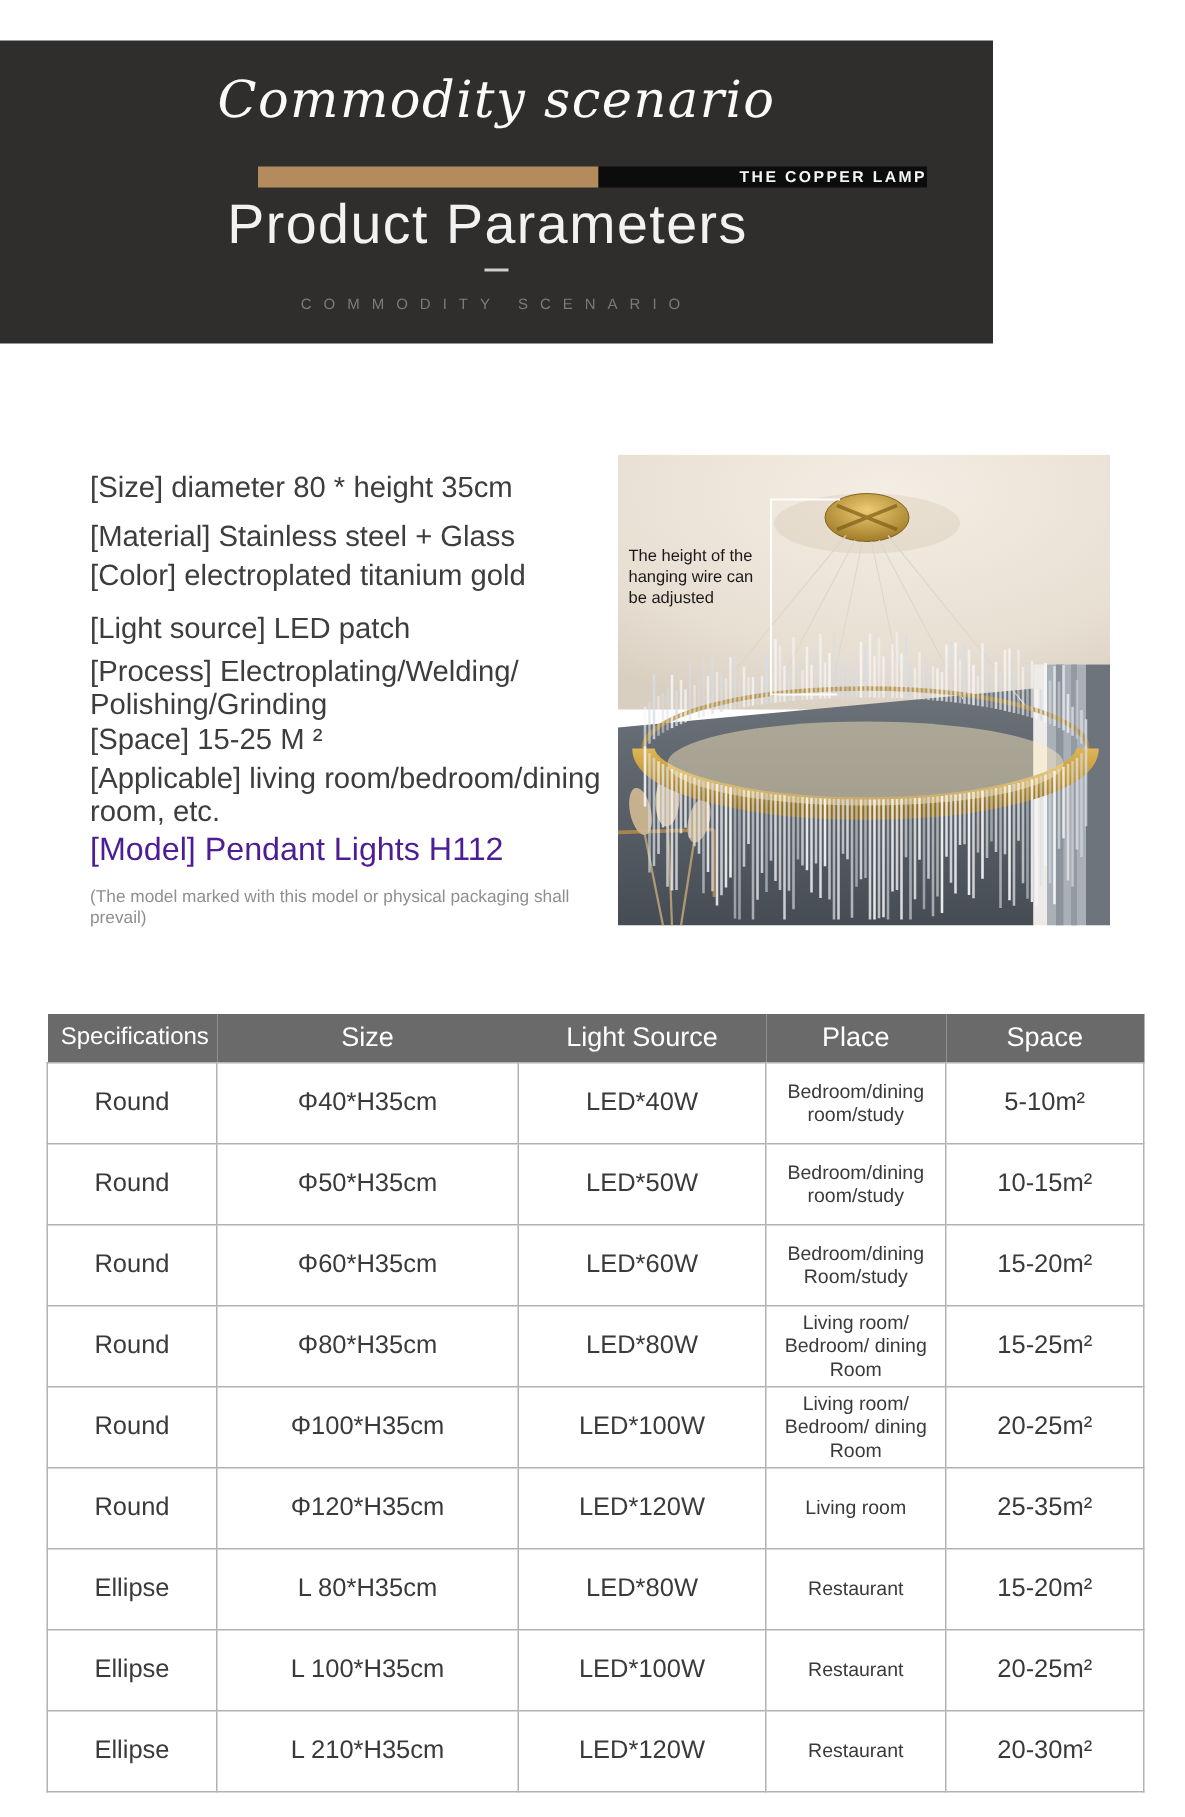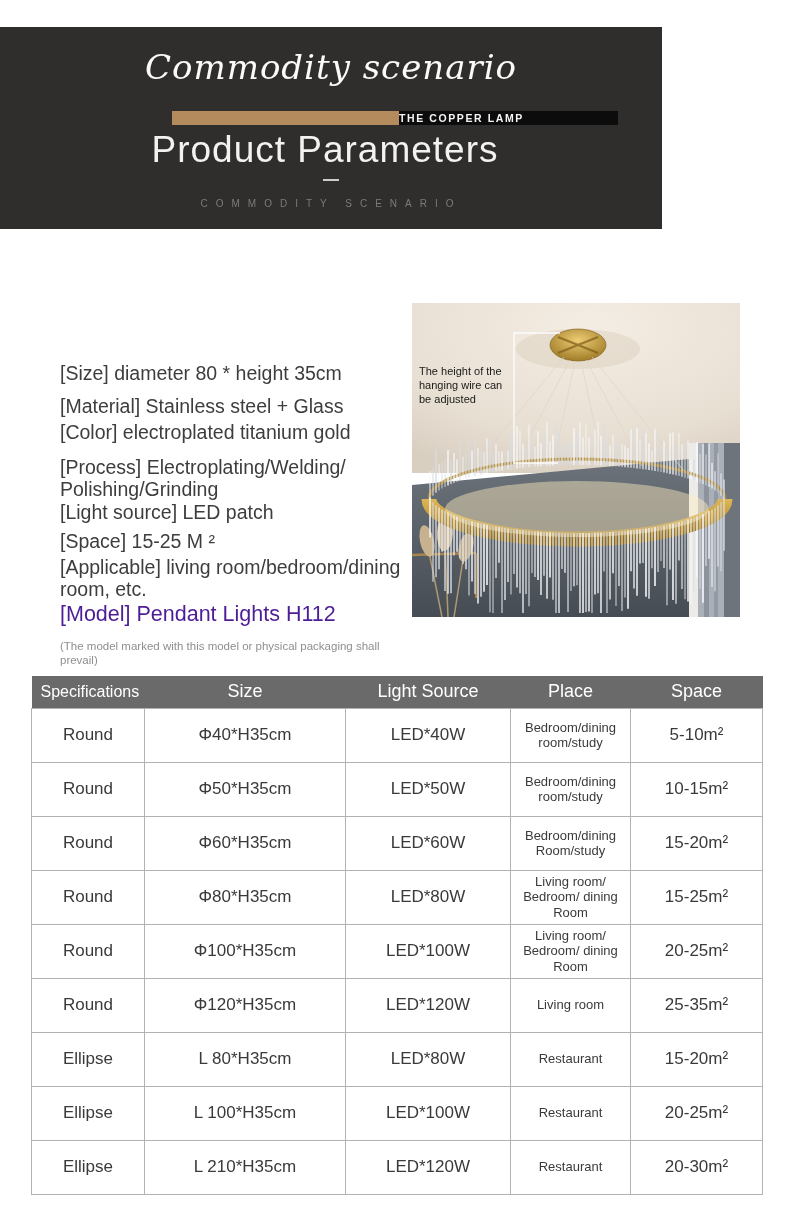--- a/index.html
+++ b/index.html
@@ -7,32 +7,32 @@
   .page { position:relative; width:790px; height:1211px; background:#ffffff;
           font-family:"Liberation Sans", sans-serif; overflow:hidden; }
 
   
   .hero { position:absolute; top:0; left:0; width:662px; height:202px; background:#2f2e2c;margin-top:27px; }
   .hero-script { position:absolute; top:20px; left:0; right:0; text-align:center;
                  font-family:"DejaVu Serif", serif; font-style:italic; font-size:34px;
                  color:#fafafa; letter-spacing:1px; }
   .hero-bars { position:absolute; top:84px; left:172px; width:446px; height:14px; display:flex; }
   .bar-gold  { width:227px; height:100%; }
-  .bar-black { flex:1; height:100%; background:#0c0c0c; display:flex; align-items:center; justify-content:flex-start; }
+  .bar-black { flex:1; height:100%; background:#0c0c0c; display:flex; align-items:center; justify-content:flex-end; }
   .bar-black span { color:#f5f5f5; font-size:10.5px; font-weight:bold; letter-spacing:1.6px; }
   .hero-title { position:absolute; top:102px; left:0; right:12px; text-align:center;
                 font-size:37px; color:#f2f2f2; letter-spacing:1px; }
   .hero-dash  { position:absolute; top:152px; left:50%; transform:translateX(-50%);
                 width:16px; height:2px; background:#cdcdcd; }
   .hero-sub   { position:absolute; top:171px; left:0; right:0; text-align:center;
                 font-size:10px; letter-spacing:8px; color:#7b7b79; }
 
   
   .params { position:absolute; left:60px; top:314px; width:356px; color:#3d3d3d;
-            font-size:19.5px; line-height:1.14;margin-top:48px; }
+            font-size:19.5px; line-height:1.14; }
   .p-line { margin-bottom:4px; }
   .p-0 { margin-bottom:11px; } .p-1 { margin-bottom:12px; } .p-2 { margin-bottom:4px; }
   .p-3 { margin-bottom:1px; }  .p-4 { margin-bottom:7px; }  .p-5 { margin-bottom:3px; }
   .p-6 { margin-bottom:2px; }
   .p-model { font-size:21.5px; color:#4c1d95; }
   .p-note { margin-top:13px; width:332px; font-size:11.5px; line-height:1.22; color:#8f8f8f; }
 
   
   .photo { position:absolute; left:412px; top:303px; width:328px; height:360px; overflow:hidden; }
   .photo svg { display:block; }
@@ -64,22 +64,22 @@
     </div>
     <div class="hero-title">Product Parameters</div>
     <div class="hero-dash"></div>
     <div class="hero-sub">COMMODITY   SCENARIO</div>
   </div>
 
   <div class="params">
     <div class="p-line p-0">[Size] diameter 80 * height 35cm</div>
     <div class="p-line p-2">[Material] Stainless steel + Glass</div>
     <div class="p-line p-1">[Color] electroplated titanium gold</div>
+    <div class="p-line p-4">[Light source] LED patch</div>
     <div class="p-line p-3">[Process] Electroplating/Welding/ Polishing/Grinding</div>
-    <div class="p-line p-4">[Light source] LED patch</div>
     <div class="p-line p-5">[Space] 15-25 M ²</div>
     <div class="p-line p-6">[Applicable] living room/bedroom/dining room, etc.</div>
     <div class="p-line p-model">[Model] Pendant Lights H112</div>
     <div class="p-note">(The model marked with this model or physical packaging shall prevail)</div>
   </div>
 
   <div class="photo">
     <svg width="328" height="314" viewBox="0 0 328 314">
       <defs>
         <radialGradient id="ceil" cx="55%" cy="15%" r="90%">

